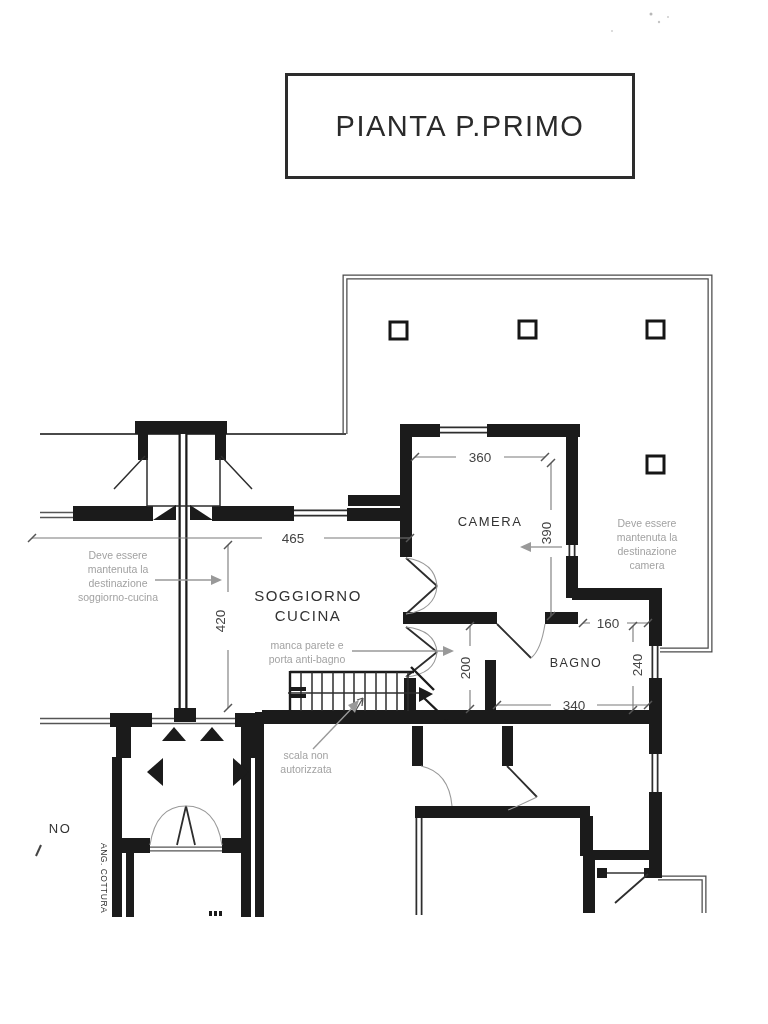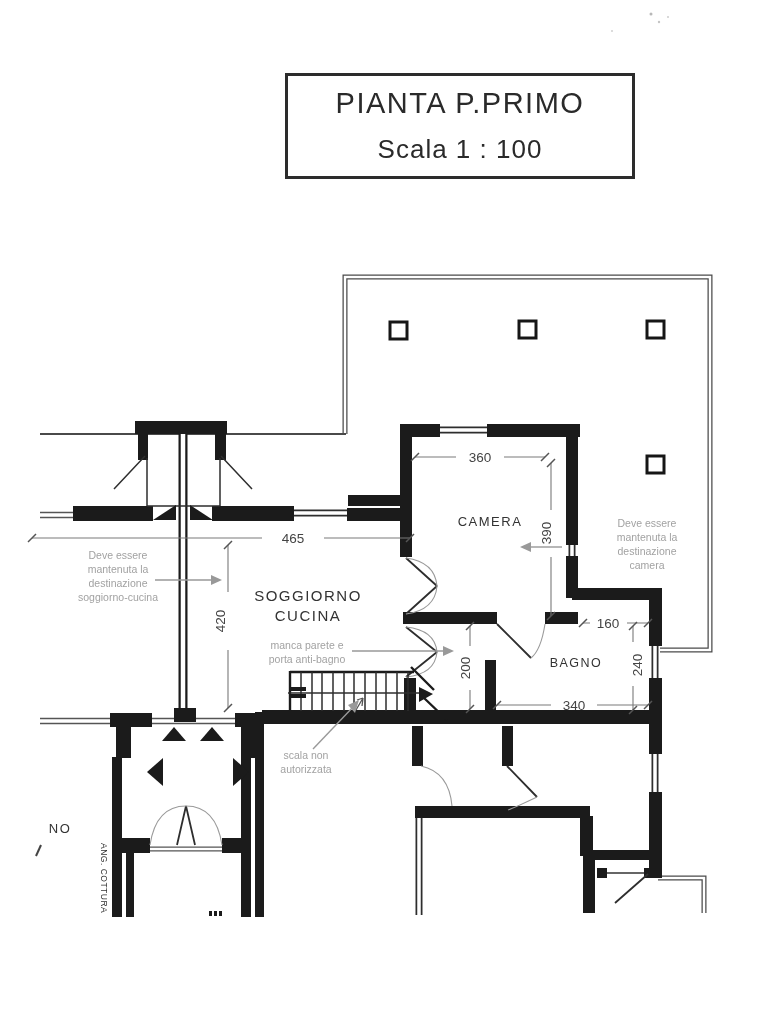--- a/index.html
+++ b/index.html
@@ -25,21 +25,20 @@
   .drk{stroke:#2e2e2e;stroke-width:1.8;fill:none;}
   .arc{stroke:#9a9a9a;stroke-width:1.1;fill:none;}
 </style>
 </head>
 <body>
 
 <div class="page">
 
   <div class="title-block">
     <div class="title-line1">PIANTA P.PRIMO</div>
-    <div class="title-line2">Scala 1 : 100</div>
   </div>
 
   <svg width="768" height="1024" viewBox="0 0 768 1024">
 
     <g>
       <circle cx="651" cy="14" r="1.5" fill="#b8b8b8"></circle>
       <circle cx="659" cy="22" r="1.2" fill="#c5c5c5"></circle>
       <circle cx="668" cy="17" r="1" fill="#cccccc"></circle>
       <circle cx="612" cy="31" r="1" fill="#d0d0d0"></circle>
     </g>

